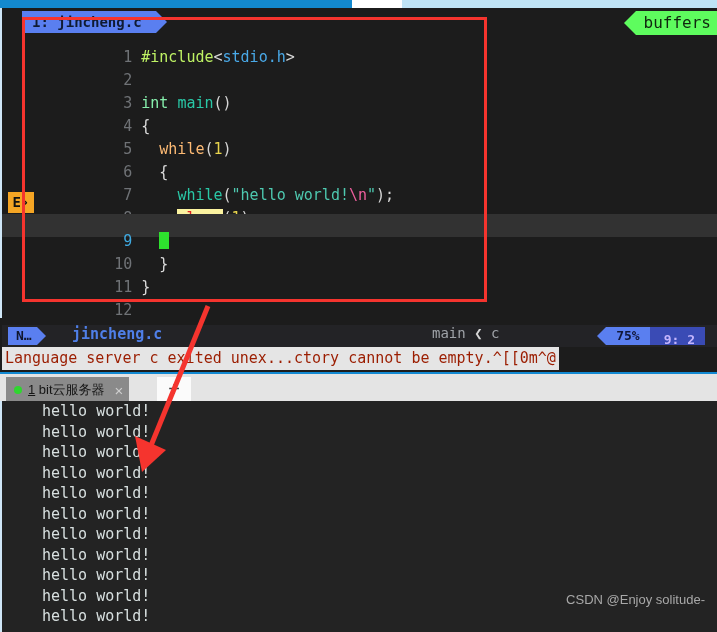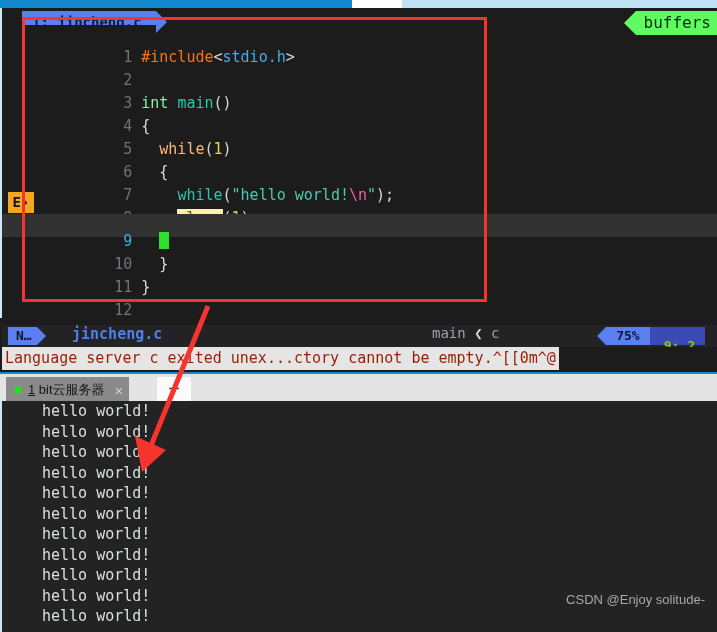--- a/index.html
+++ b/index.html
@@ -16,21 +16,21 @@
   .topbar .fill { position:absolute; left:0; top:0; width:352px; height:8px; background:#1389cf; }
   .topbar .knob { position:absolute; left:352px; top:0; width:50px; height:8px; background:#ffffff; }
 
   
   .editor {
     position:absolute; left:0; top:8px; width:717px; height:310px;
     background:#1c1c1c;
     border-left:2px solid #cfe6f7;
   }
   .buftab {
-    position:absolute; left:20px; top:3px; height:14px;
+    position:absolute; left:20px; top:3px; height:22px;
     background:#5a7ff0; color:#0f1b33;
     font: bold 14px "DejaVu Sans Mono", monospace;
     padding:2px 14px 2px 10px; line-height:18px;
     white-space:nowrap;
   }
   .buftab::after{
     content:""; position:absolute; right:-11px; top:0;
     border-top:11px solid transparent; border-bottom:11px solid transparent;
     border-left:11px solid #5a7ff0;
   }
@@ -57,21 +57,21 @@
   .lnum { display:inline-block; width:58px; text-align:right; color:#6f7276;
           font: 15px "DejaVu Sans Mono", monospace; }
   .row.cur .lnum { color:#3fa9e0; }
   .src { display:inline-block; padding-left:9px; }
   .tilde { color:#6f7276; font:15px "DejaVu Sans Mono",monospace; padding-left:58px; }
 
   
   .kw   { color:#86efac; }
   .kw2  { color:#fdba74;margin-top:27px; }
   .fn   { color:#29c7a6; }
-  .pp   { color:#f97316; }
+  .pp   { color:#bef264; }
   .hdr  { color:#49a9e8; }
   .str  { color:#4ec9b0; }
   .esc  { color:#ef5f9e; }
   .num  { color:#e8d44d; }
   .punc { color:#d6d6d6; }
   .plain{ color:#dcdcdc; }
   .err  { background:#fbf3a0; color:#e02020; }
   .cursor { display:inline-block; width:10px; height:17px; background:#2ee02e;
             vertical-align:-3px; }
 
@@ -87,22 +87,22 @@
            color:#4f7fe8; font:bold 15px "DejaVu Sans Mono",monospace; }
   .branch{ position:absolute; left:430px; top:0; line-height:22px;
            color:#9fa3a8; font:14px "DejaVu Sans Mono",monospace; }
   .branch .sep { color:#d6d6d6; }
   .pct-wrap { position:absolute; right:12px; top:2px; height:18px; display:flex; }
   .pct { background:#5a7ff0; color:#11173a; font:bold 13px/18px "DejaVu Sans Mono",monospace;
          padding:0 10px; position:relative; }
   .pct::before{ content:""; position:absolute; left:-9px; top:0;
          border-top:9px solid transparent; border-bottom:9px solid transparent;
          border-right:9px solid #5a7ff0; }
-  .pos { background:#3a4bb5; color:#84cc16; font:bold 13px/18px "DejaVu Sans Mono",monospace;
-         padding:10px 10px 0 14px; }
+  .pos { background:#3a4bb5; color:#c4b5fd; font:bold 13px/18px "DejaVu Sans Mono",monospace;
+         padding:4px 10px 0 14px; }
 
   
   .msgline { position:absolute; left:2px; top:347px; width:715px; height:23px; background:#1c1c1c; }
   .msg { position:absolute; left:0; top:0; height:23px; background:#e5e5e5; color:#9b1d00;
          font:15px/23px "DejaVu Sans Mono",monospace; padding:0 3px; white-space:nowrap; }
 
   
   .termbar { position:absolute; left:0; top:372px; width:717px; height:29px; background:#e4e4e4;
              border-top:2px solid #1289d2; }
   .tterm { position:absolute; left:6px; top:3px; height:26px; background:#8a8a8a;

